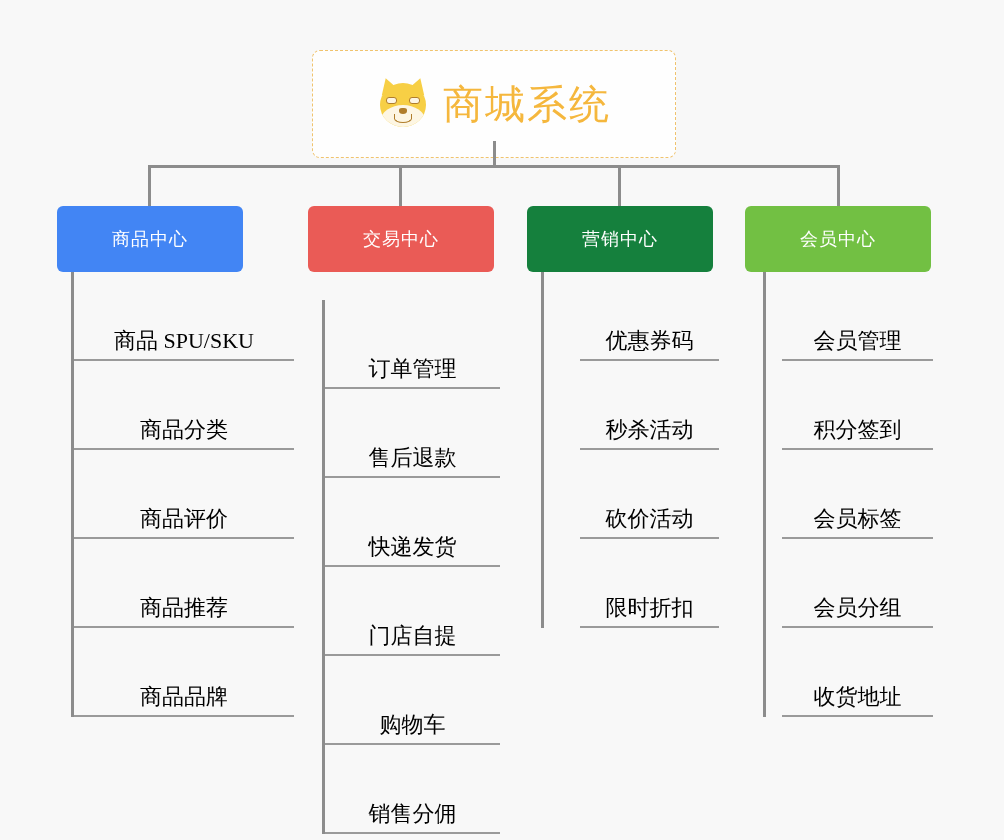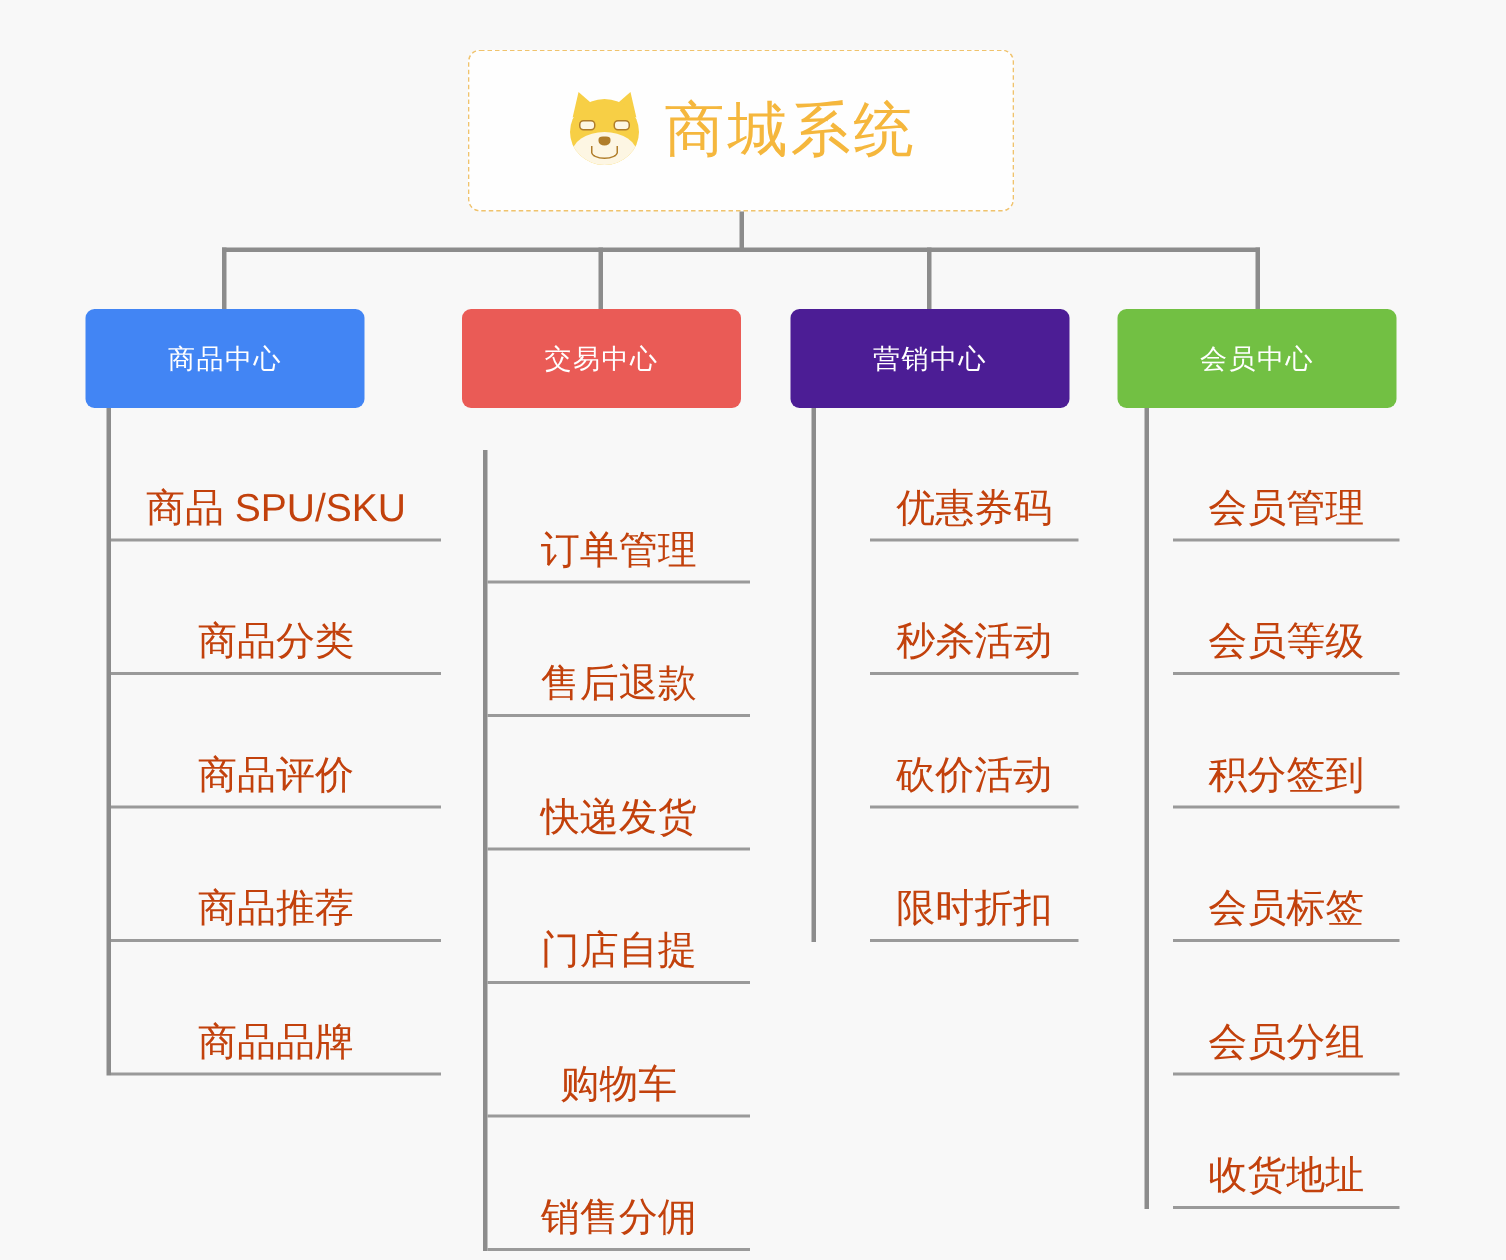--- a/index.html
+++ b/index.html
@@ -18,21 +18,21 @@
   #diagram {
     position: relative;
     width: 1004px;
     height: 840px;
   }
 
   
   .root-node {
     position: absolute;
     left: 312px;
-    top: 33px;
+    top: 50px;
     width: 364px;
     height: 108px;
     box-sizing: border-box;
     background: #fefefe;
     border: 1px dashed #f0c36d;
     border-radius: 8px;
     display: flex;
     align-items: center;
     justify-content: center;
     gap: 14px;
@@ -145,24 +145,25 @@
     position: relative;
     height: 89px;
     box-sizing: border-box;
     border-bottom: 2px solid #9a9a9a;
     display: flex;
     align-items: flex-end;
     justify-content: center;
     padding-bottom: 6px;
   }
   .leaf-label {
-    font-size: 26px;
-    color: #c2410c;
+    font-size: 22px;
+    color: #000000;
     white-space: nowrap;
     line-height: 1.1;
+    font-family: Liberation Serif, serif;
   }
 
   
   #col-0 { left: 57px;  width: 186px; }
   #col-1 { left: 308px; width: 186px; }
   #col-2 { left: 527px; width: 186px; }
   #col-3 { left: 745px; width: 186px; }
 
   #col-0 .leaf-list { width: 223px; }
   #col-1 .leaf-list { width: 178px; }
@@ -246,21 +247,21 @@
       <div class="leaf">
           <span class="leaf-label">购物车</span>
         </div>
       <div class="leaf">
           <span class="leaf-label">销售分佣</span>
         </div>
     </div>
   </div>
 
   <div class="column" id="col-2">
-    <div class="cat-box" style="background: #4c1d95;">
+    <div class="cat-box" style="background: #15803d;">
       <span>营销中心</span>
     </div>
     <div class="leaf-list">
       <div class="leaf">
           <span class="leaf-label">优惠券码</span>
         </div>
       <div class="leaf">
           <span class="leaf-label">秒杀活动</span>
         </div>
       <div class="leaf">
@@ -274,23 +275,20 @@
 
   <div class="column" id="col-3">
     <div class="cat-box" style="background: rgb(114, 192, 67);">
       <span>会员中心</span>
     </div>
     <div class="leaf-list">
       <div class="leaf">
           <span class="leaf-label">会员管理</span>
         </div>
       <div class="leaf">
-          <span class="leaf-label">会员等级</span>
-        </div>
-      <div class="leaf">
           <span class="leaf-label">积分签到</span>
         </div>
       <div class="leaf">
           <span class="leaf-label">会员标签</span>
         </div>
       <div class="leaf">
           <span class="leaf-label">会员分组</span>
         </div>
       <div class="leaf">
           <span class="leaf-label">收货地址</span>

